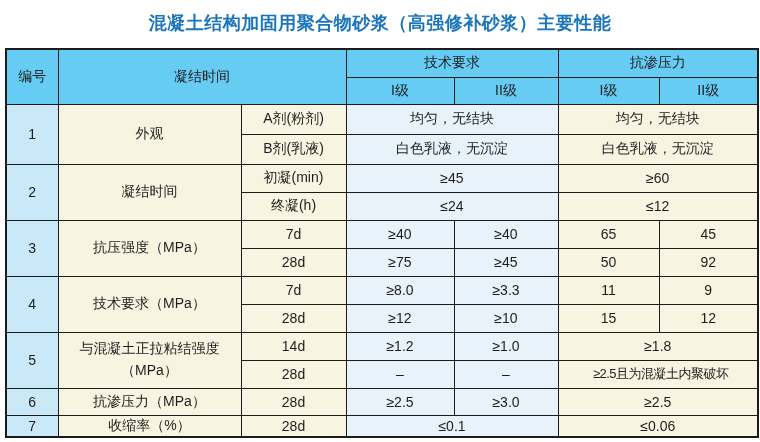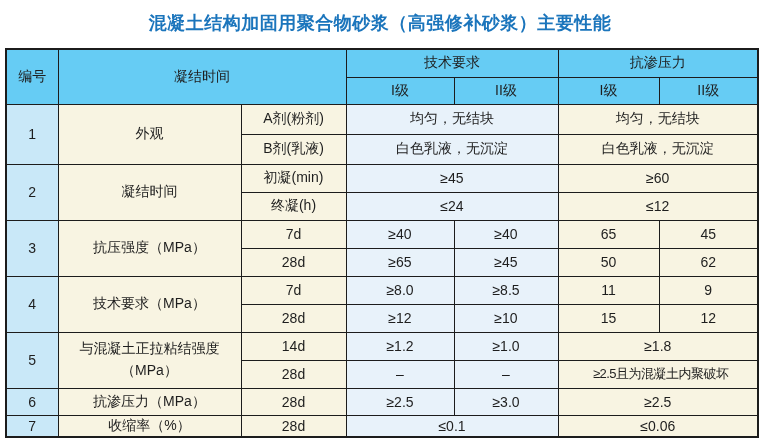--- a/index.html
+++ b/index.html
@@ -105,31 +105,31 @@
         <td rowspan="2" class="num">3</td>
         <td rowspan="2" class="cream">抗压强度（MPa）</td>
         <td class="cream">7d</td>
         <td class="pale">≥40</td>
         <td class="pale">≥40</td>
         <td class="cream">65</td>
         <td class="cream">45</td>
       </tr>
       <tr style="height: 28px;">
         <td class="cream">28d</td>
-        <td class="pale">≥65</td>
+        <td class="pale">≥75</td>
         <td class="pale">≥45</td>
         <td class="cream">50</td>
-        <td class="cream">62</td>
+        <td class="cream">92</td>
       </tr>
       <tr style="height: 28px;">
         <td rowspan="2" class="num">4</td>
         <td rowspan="2" class="cream">技术要求（MPa）</td>
         <td class="cream">7d</td>
         <td class="pale">≥8.0</td>
-        <td class="pale">≥8.5</td>
+        <td class="pale">≥3.3</td>
         <td class="cream">11</td>
         <td class="cream">9</td>
       </tr>
       <tr style="height: 28px;">
         <td class="cream">28d</td>
         <td class="pale">≥12</td>
         <td class="pale">≥10</td>
         <td class="cream">15</td>
         <td class="cream">12</td>
       </tr>

